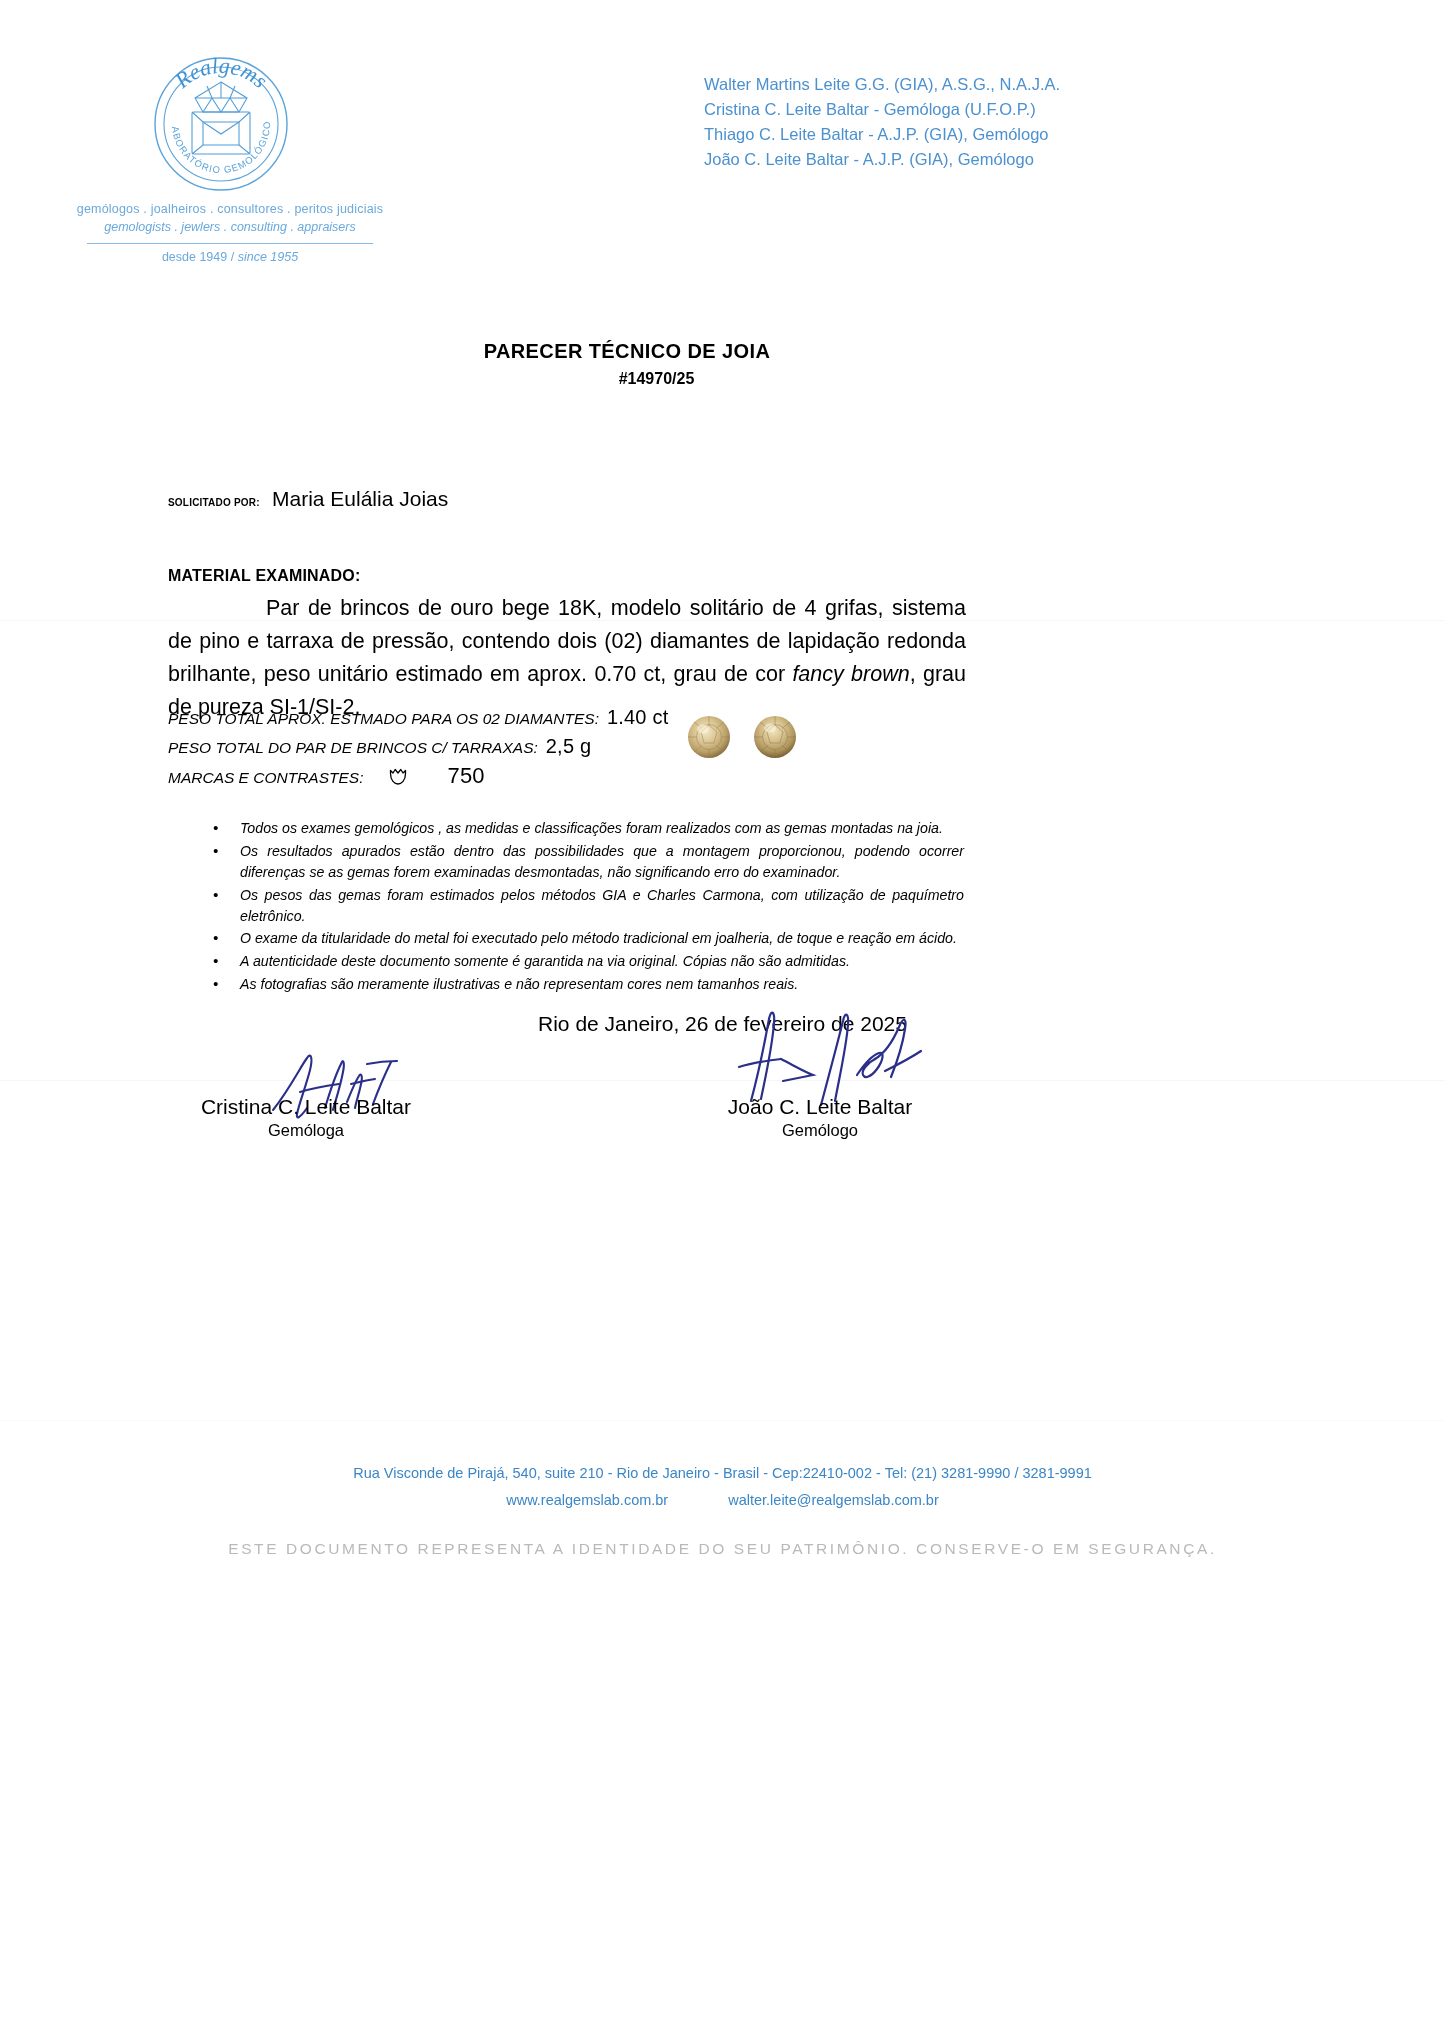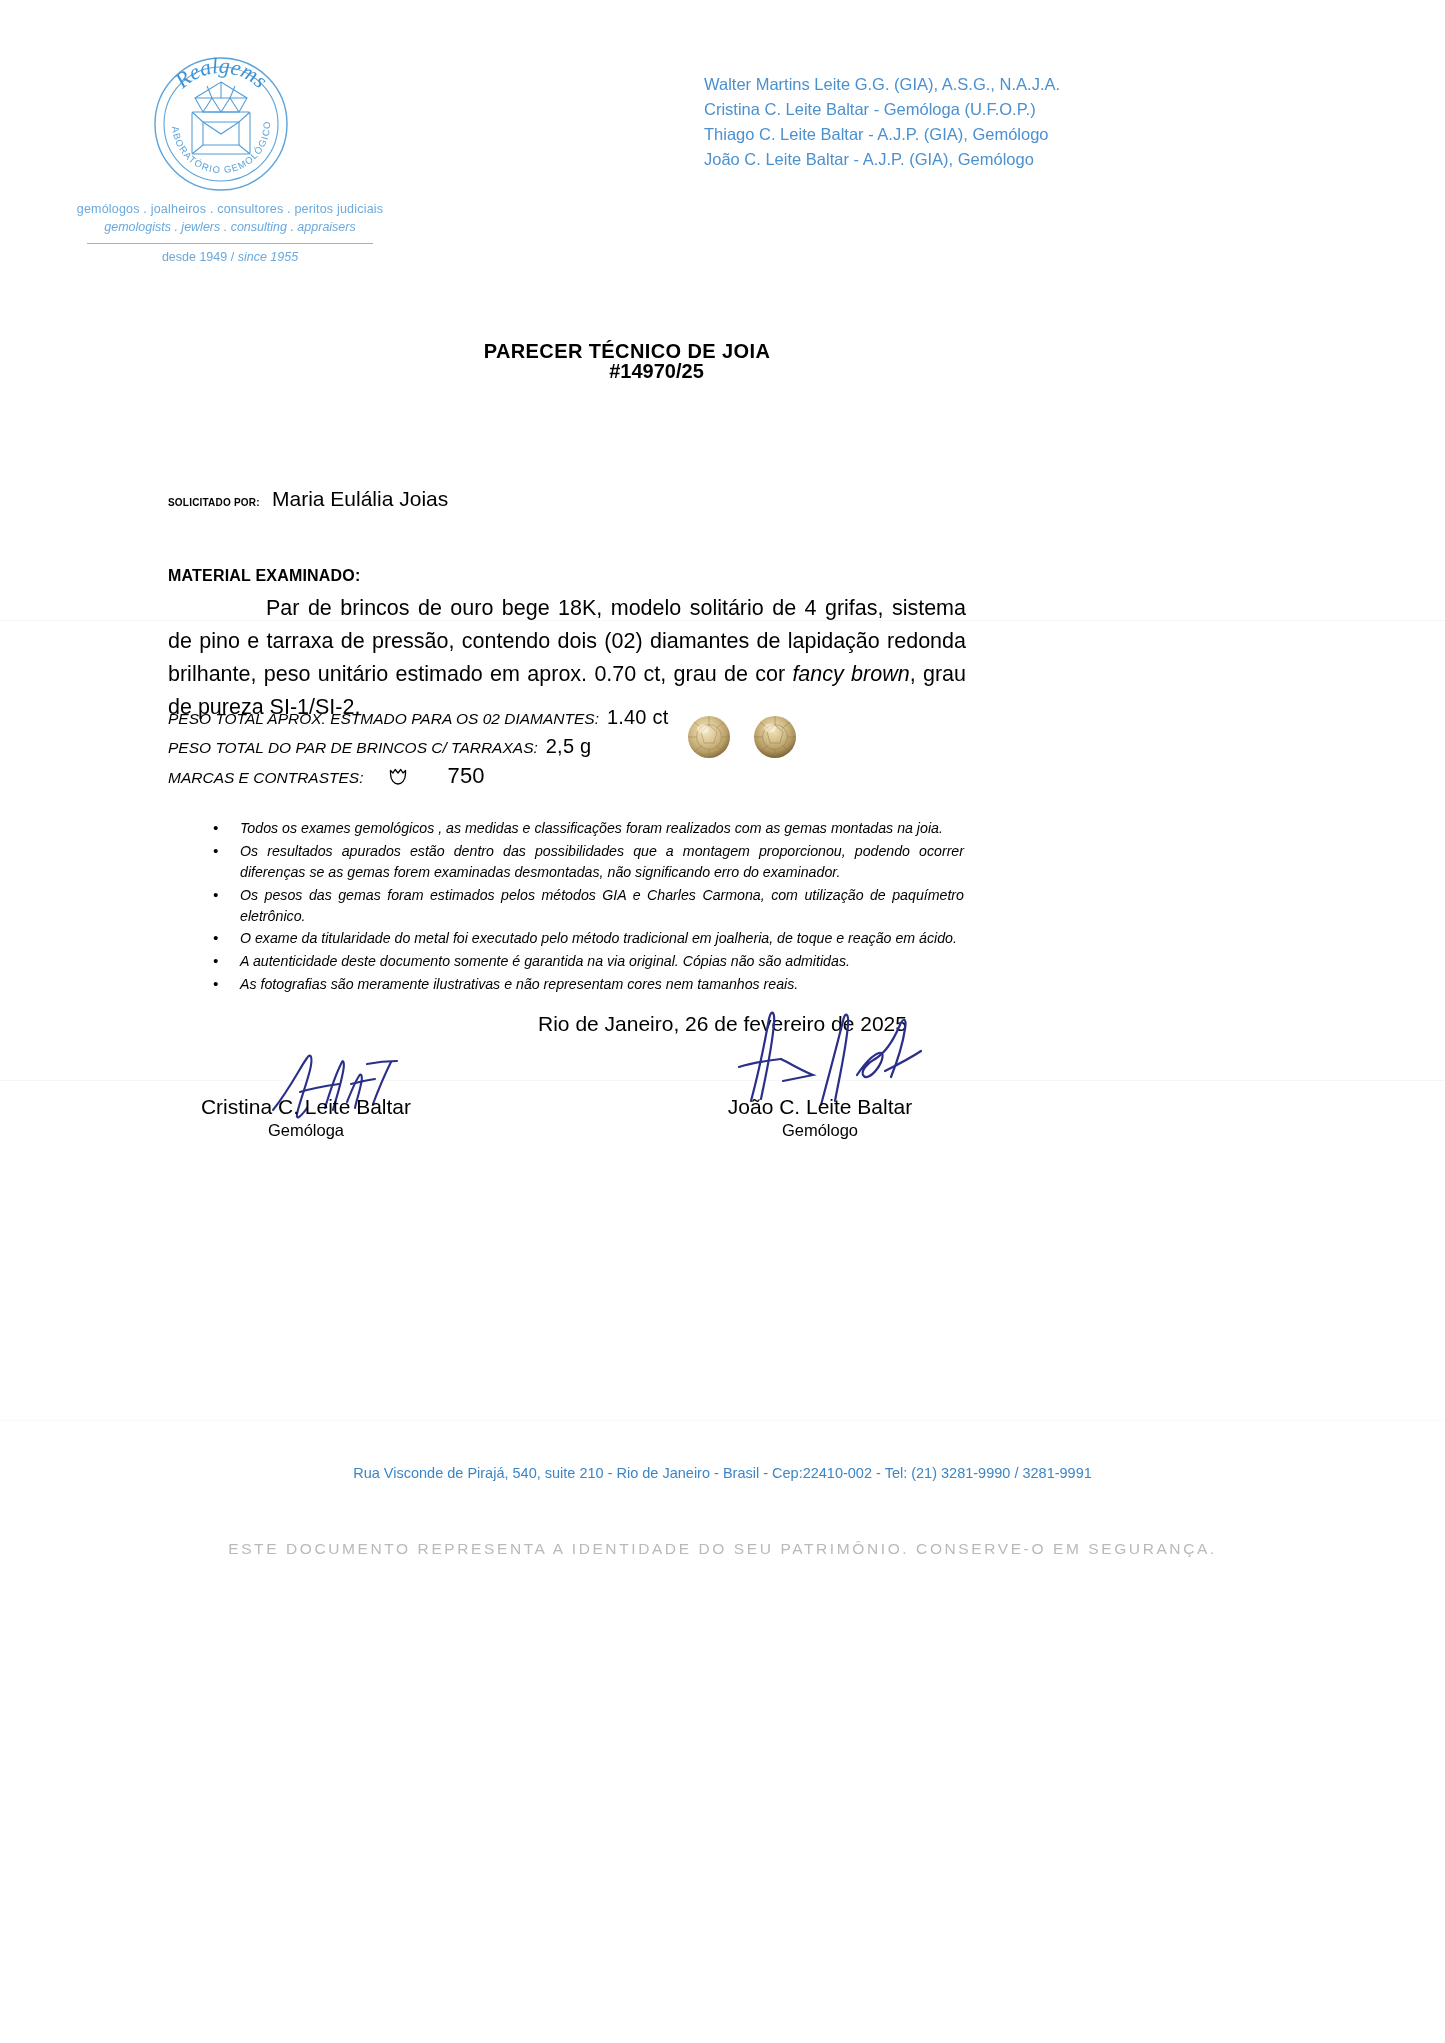--- a/index.html
+++ b/index.html
@@ -36,22 +36,22 @@
     color:#4b90cf;font-size:16.5px;line-height:1.52;
   }
   .credentials div{white-space:nowrap;}
 
   
   .doc-title{
     position:absolute;top:340px;left:0;width:1254px;text-align:center;
     font-size:20px;font-weight:bold;letter-spacing:.4px;color:#000;
   }
   .doc-number{
-    position:absolute;top:360px;left:0;width:1313px;text-align:center;
-    font-size:20px;font-weight:bold;color:#000;
+    position:absolute;top:370px;left:0;width:1313px;text-align:center;
+    font-size:16px;font-weight:bold;color:#000;
   }
 
   
   .requester{
     position:absolute;left:168px;top:487px;font-size:19px;color:#000;
   }
   .requester .lbl{font-weight:bold;font-size:10px;letter-spacing:.2px;}
   .requester .val{font-size:21px;margin-left:7px;}
 
   .mat-label{
@@ -297,20 +297,23 @@
     <div class="role">Gemóloga</div>
   </div>
 
   <div class="sig right">
     <div class="name">João C. Leite Baltar</div>
     <div class="role">Gemólogo</div>
   </div>
 
   <div class="footer">
     <div>Rua Visconde de Pirajá, 540, suite 210 - Rio de Janeiro - Brasil -  Cep:22410-002 - Tel: (21) 3281-9990 / 3281-9991</div>
+    <div>
+      <span class="web">www.realgemslab.com.br</span><span>walter.leite@realgemslab.com.br</span>
+    </div>
   </div>
 
   <div class="watermark">ESTE DOCUMENTO REPRESENTA A IDENTIDADE DO SEU PATRIMÔNIO.  CONSERVE-O EM SEGURANÇA.</div>
 
   <div class="scanline" style="left:0;top:620px;width:1445px;"></div>
   <div class="scanline" style="left:0;top:1080px;width:1445px;"></div>
   <div class="scanline" style="left:0;top:1420px;width:1445px;opacity:.6;"></div>
 
 </div>
 

